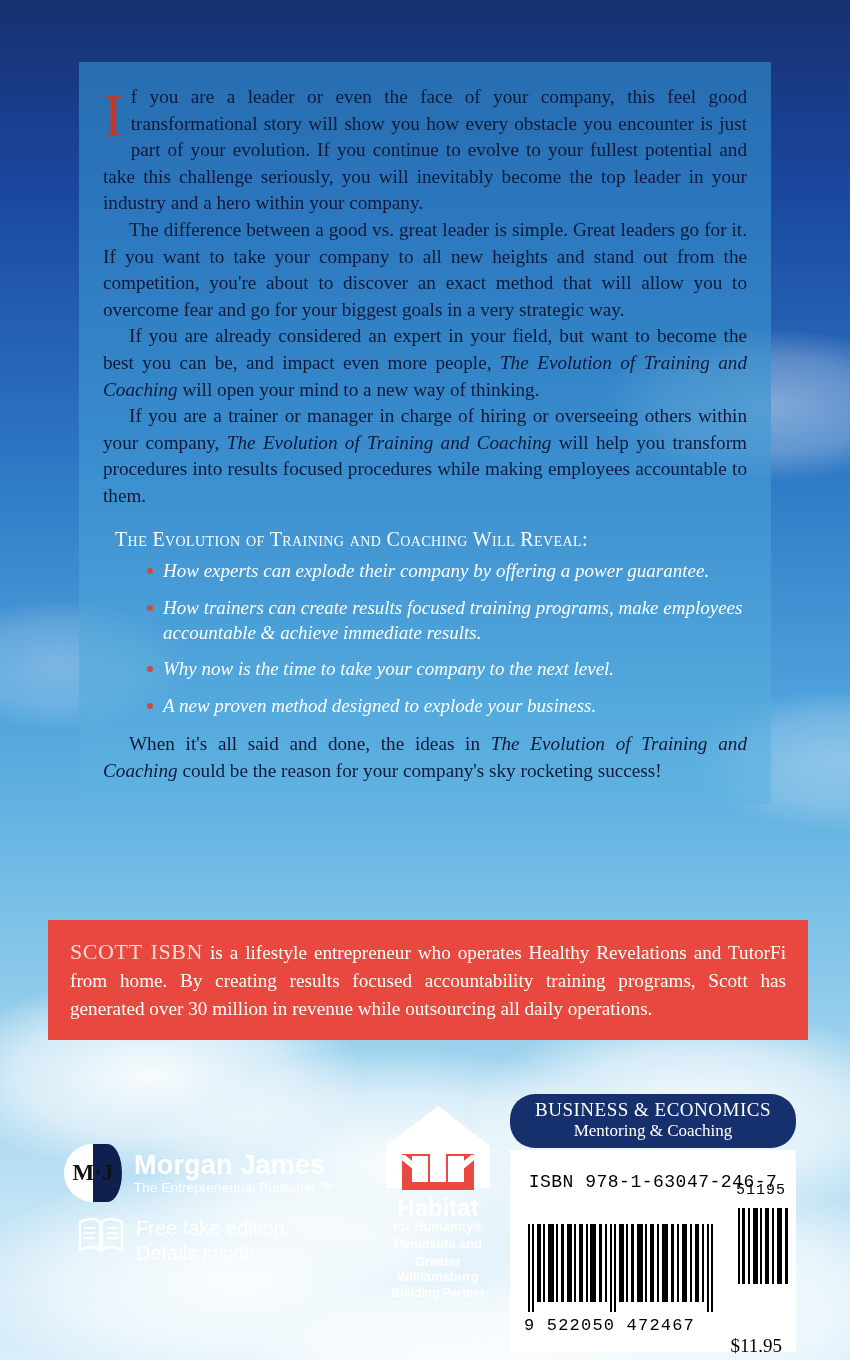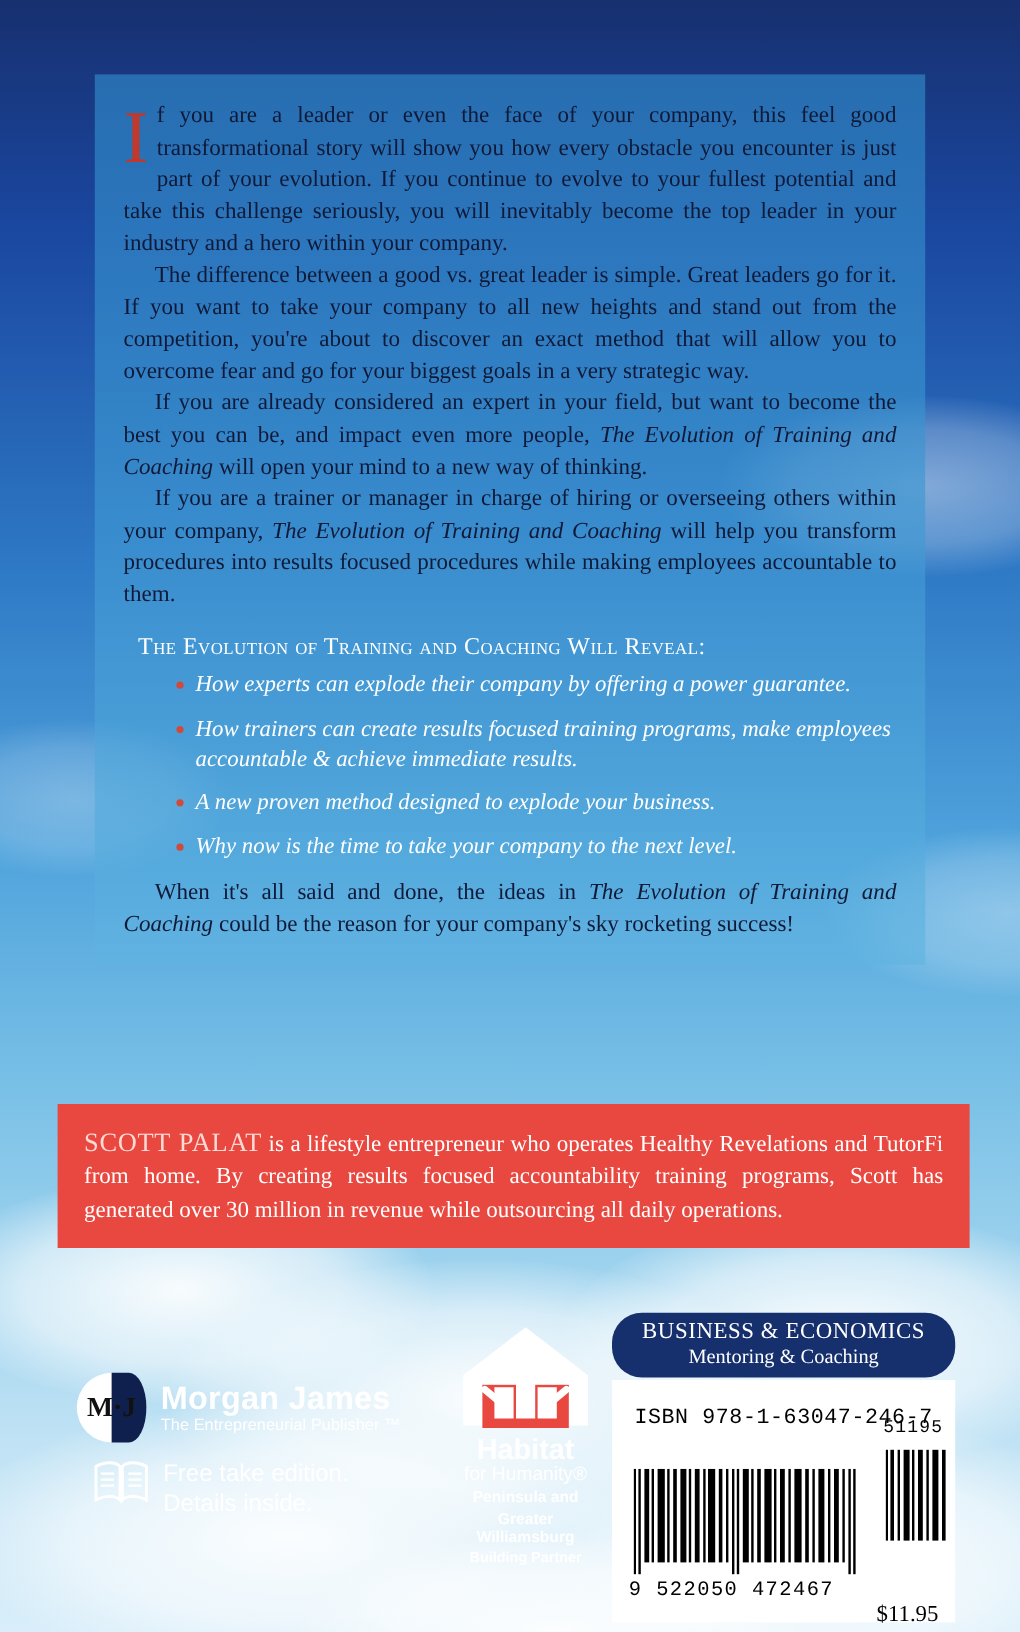--- a/index.html
+++ b/index.html
@@ -217,21 +217,21 @@
     position: absolute;
     left: 374px;
     top: 16px;
     width: 128px;
     text-align: center;
     color: #fff;
     font-family: "Liberation Sans", sans-serif;
   }
   .habitat .mark { width: 120px; height: 86px; margin: 0 auto; }
   .habitat .h1 { font-size: 24px; font-weight: bold; line-height: 1; margin-top: 2px; }
-  .habitat .h2 { font-size: 16px; font-weight: normal; line-height: 1.05; }
+  .habitat .h2 { font-size: 13px; font-weight: bold; line-height: 1.05; }
   .habitat .h3 { font-size: 13px; font-weight: bold; line-height: 1.15; margin-top: 3px; }
   .habitat .h4 { font-size: 12px; font-weight: bold; line-height: 1.15; margin-top: 3px; }
 
   
   .bisac {
     position: absolute;
     left: 510px;
     top: 6px;
     width: 286px;
     background: #16306d;
@@ -310,29 +310,29 @@
     <p class="first"><span class="dropcap">I</span><span>f you are a leader or even the face of your company, this feel good transformational story will show you how every obstacle you encounter is just part of your evolution. If you continue to evolve to your fullest potential and take this challenge seriously, you will inevitably become the top leader in your industry and a hero within your company.</span></p>
     <p>The difference between a good vs. great leader is simple. Great leaders go for it. If you want to take your company to all new heights and stand out from the competition, you're about to discover an exact method that will allow you to overcome fear and go for your biggest goals in a very strategic way.</p>
     <p>If you are already considered an expert in your field, but want to become the best you can be, and impact even more people, <em>The Evolution of Training and Coaching</em> will open your mind to a new way of thinking.</p>
     <p>If you are a trainer or manager in charge of hiring or overseeing others within your company, <em>The Evolution of Training and Coaching</em> will help you transform procedures into results focused procedures while making employees accountable to them.</p>
 
     <div class="reveal-head">The Evolution of Training and Coaching Will Reveal:</div>
 
     <ul class="bullets">
       <li><span class="dot"></span><span>How experts can explode their company by offering a power guarantee.</span></li>
       <li><span class="dot"></span><span>How trainers can create results focused training programs, make employees accountable &amp; achieve immediate results.</span></li>
+      <li><span class="dot"></span><span>Why now is the time to take your company to the next level.</span></li>
       <li><span class="dot"></span><span>A new proven method designed to explode your business.</span></li>
-      <li><span class="dot"></span><span>Why now is the time to take your company to the next level.</span></li>
     </ul>
 
     <p class="closing">When it's all said and done, the ideas in <em>The Evolution of Training and Coaching</em> could be the reason for your company's sky rocketing success!</p>
   </div>
 
   <div class="author">
-    <span class="name">SCOTT PALAT</span><span> is a lifestyle entrepreneur who operates Healthy Revelations and TutorFi from home. By creating results focused accountability training programs, Scott has generated over 30 million in revenue while outsourcing all daily operations.</span>
+    <span class="name">SCOTT ISBN</span><span> is a lifestyle entrepreneur who operates Healthy Revelations and TutorFi from home. By creating results focused accountability training programs, Scott has generated over 30 million in revenue while outsourcing all daily operations.</span>
   </div>
 
   <div class="bottom">
 
     <div class="mj">
       <div class="mj-mark">
         <div class="half"></div>
         <div class="mjtext">M·J</div>
       </div>
       <div class="mj-words">

